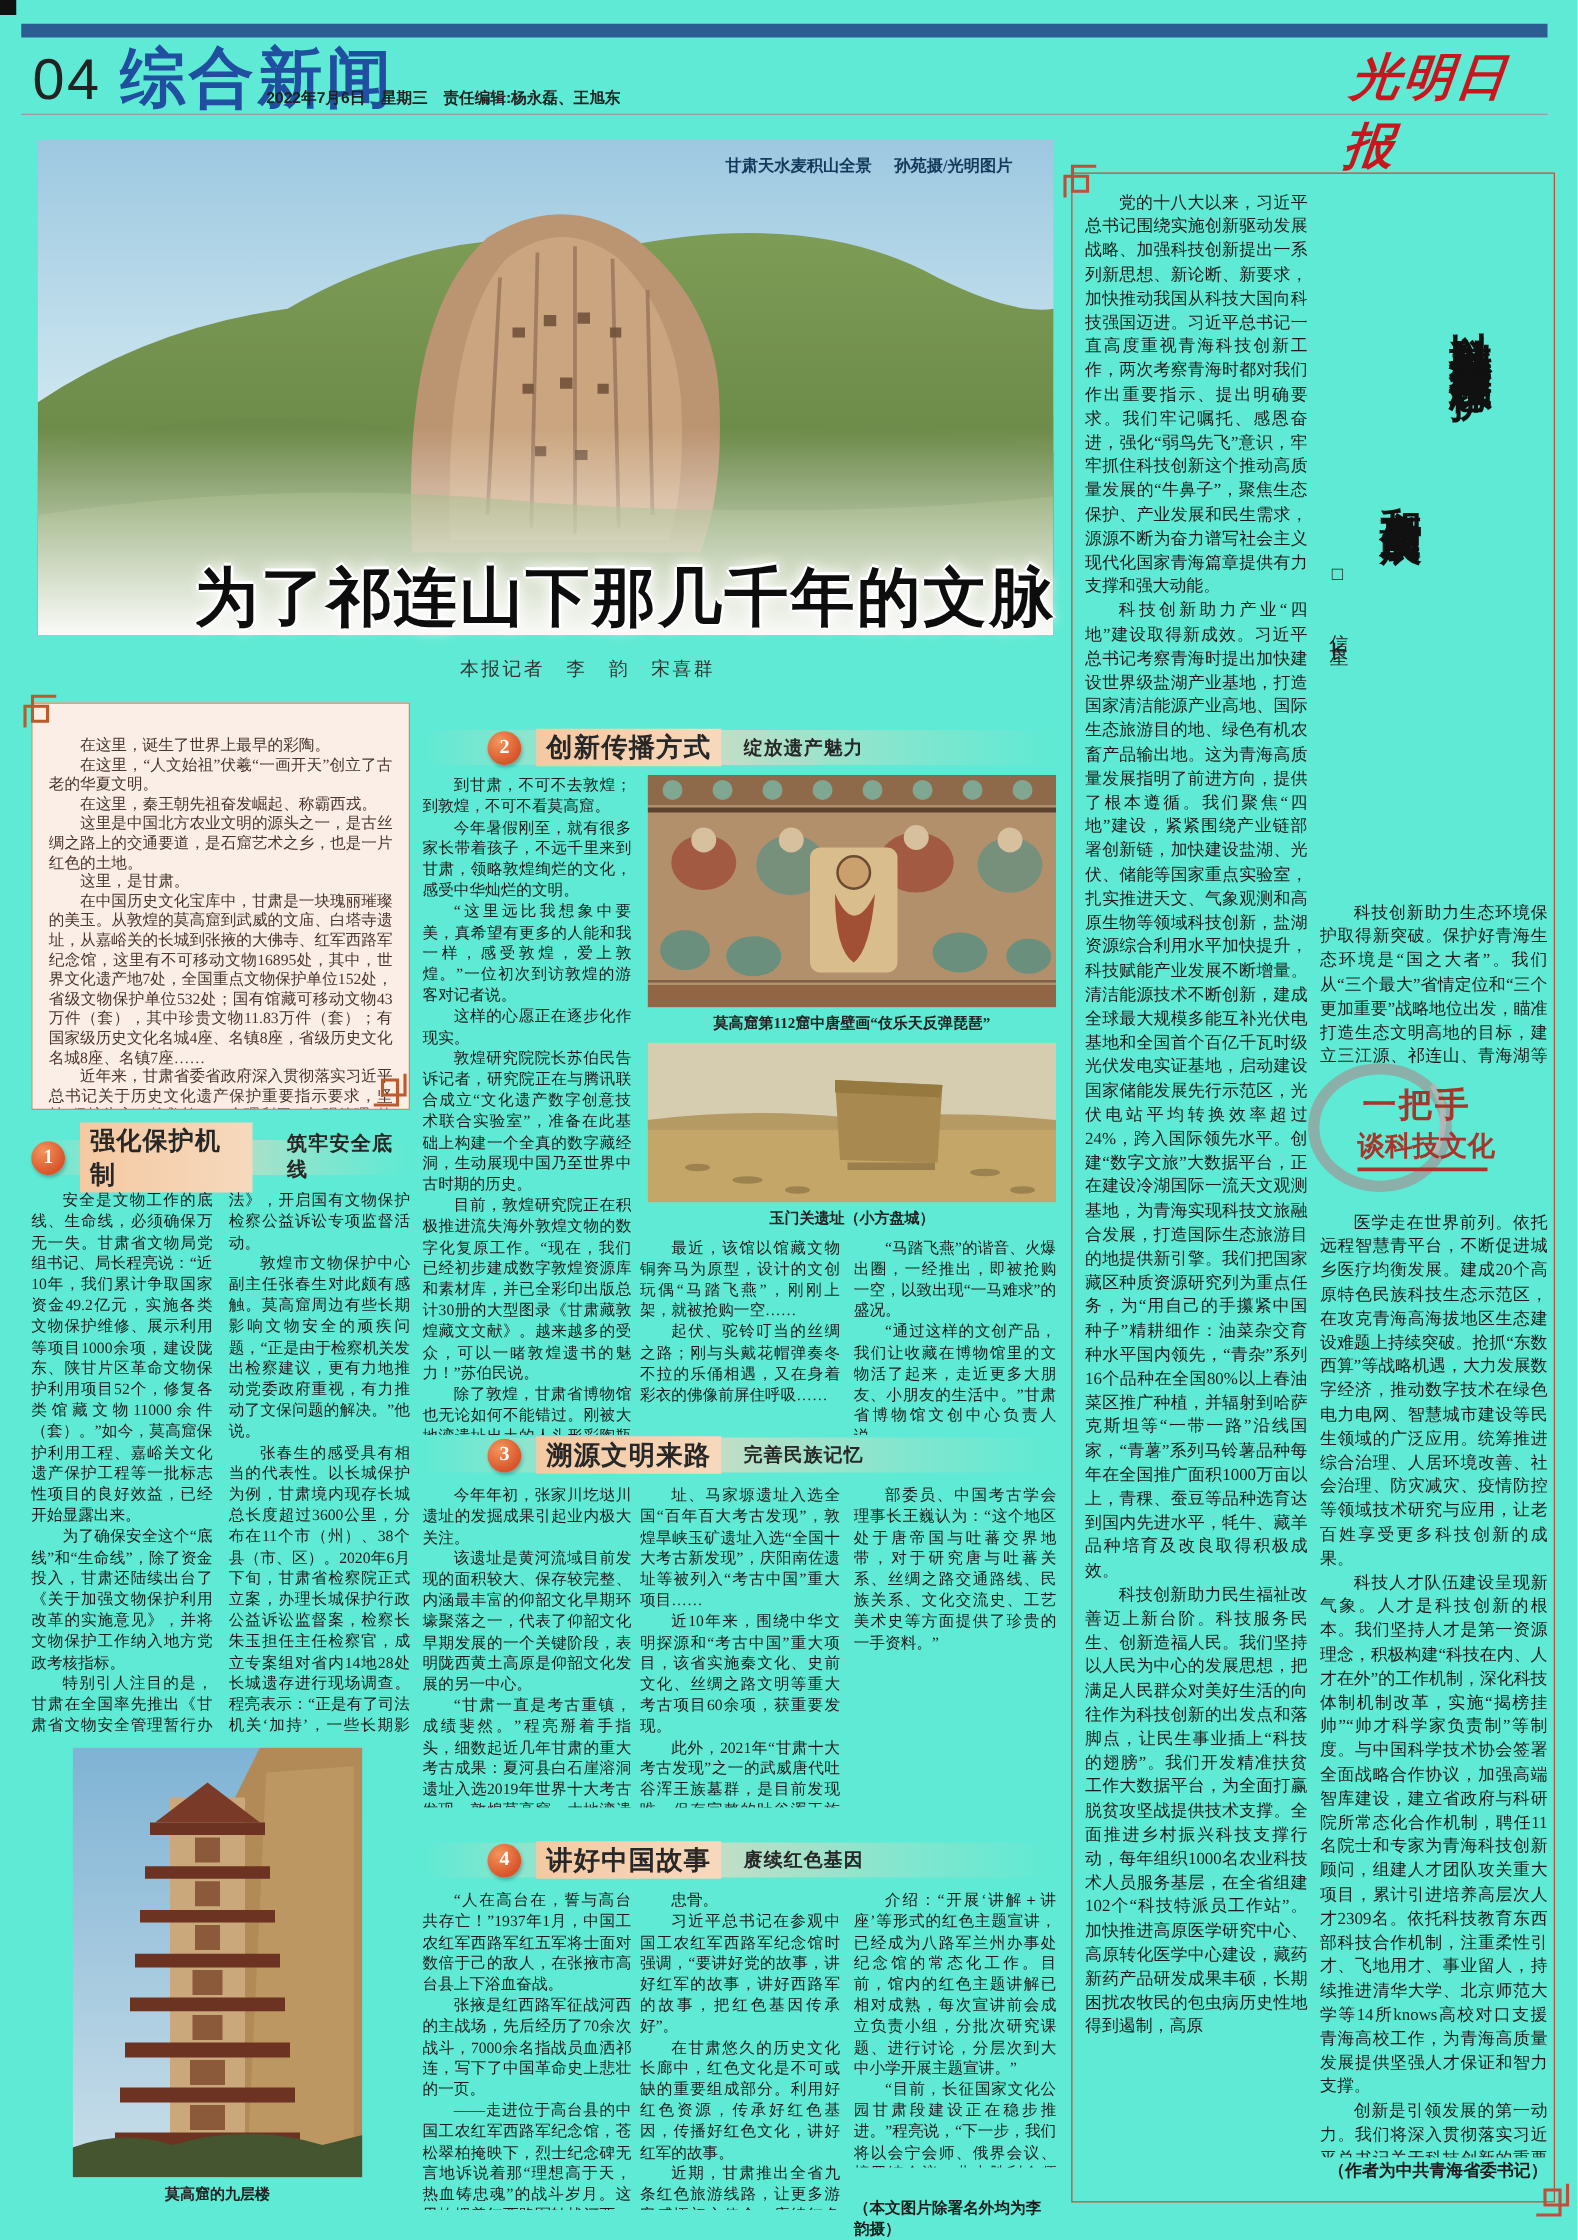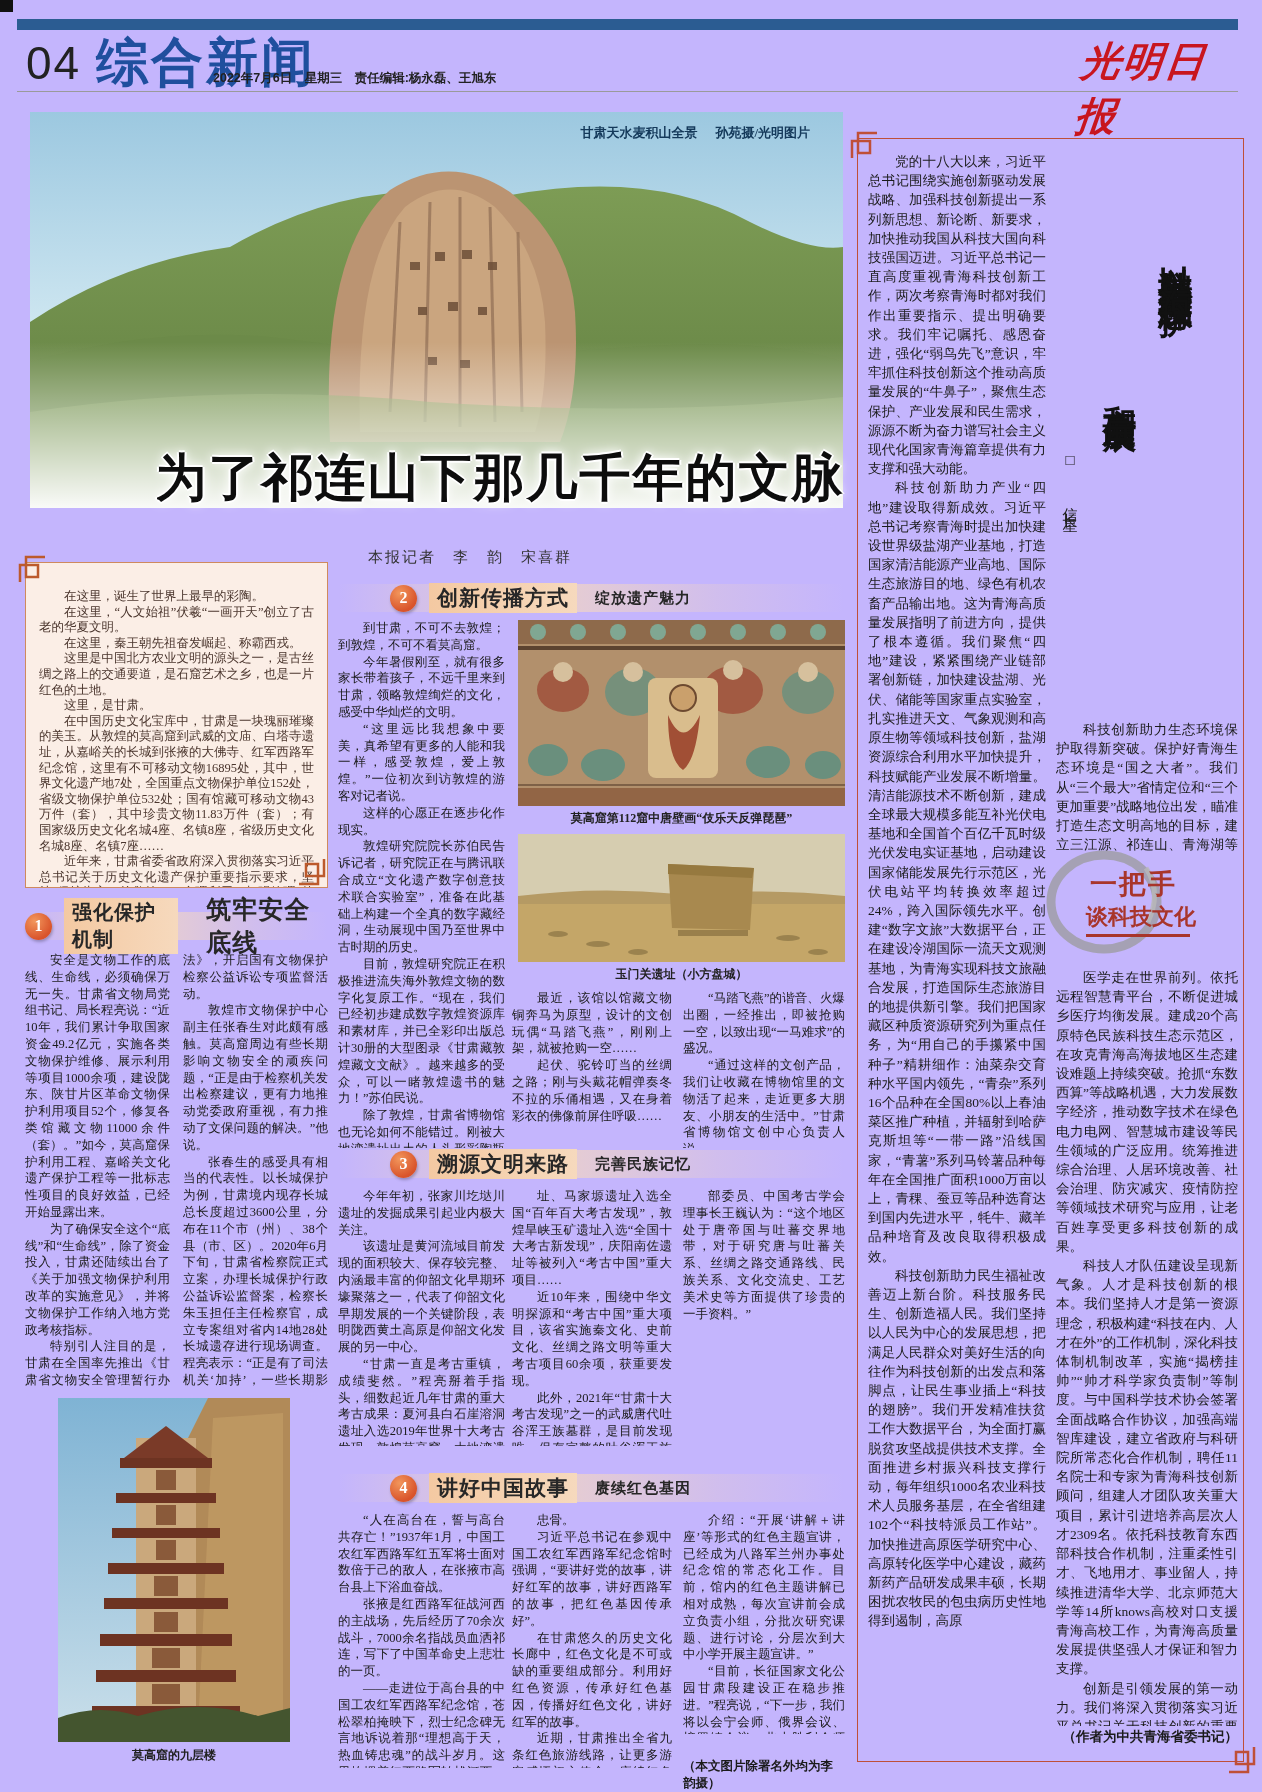--- a/index.html
+++ b/index.html
@@ -1,34 +1,34 @@
 <!DOCTYPE html>
 <html style="--header_blue: #2b5c92; --title_blue: #1f4f9e; --masthead_red: #c8161e; --section_orange: #d9542b; --frame_red: #bf4f38; --intro_bg: #fbeee6; --intro_border: #cf8a5e; --badge_red: #a8352b; --text: #1b1b1b;"><head>
 <meta charset="utf-8">
 <style>
   html,body{margin:0;padding:0;background:#e8e8e4;}
-  #page{position:relative;width:1262px;height:1792px;background:#c4b5fd;margin:0 auto;
+  #page{position:relative;width:1262px;height:1792px;background:#5eead4;margin:0 auto;
         font-family:"Liberation Serif","DejaVu Serif",serif;color:var(--text,#1b1b1b);overflow:hidden;}
   .abs{position:absolute;}
   
   #print-mark{left:0;top:0;width:13px;height:12px;background:#111;}
   #head-bar{left:17px;top:19px;width:1221px;height:11px;background:var(--header_blue);}
   #page-num{left:26px;top:36px;font-size:46px;color:#222;font-family:"Liberation Sans",sans-serif;letter-spacing:2px;}
   #sec-title{left:96px;top:28px;font-size:52px;font-weight:900;color:var(--title_blue);letter-spacing:3px;}
   #date-line{left:213px;top:70px;font-size:12.5px;font-weight:bold;color:#222;font-family:"Liberation Sans",sans-serif;}
   #masthead{left:1078px;top:34px;width:160px;font-size:40px;font-weight:bold;font-style:italic;color:var(--masthead_red);
             letter-spacing:2px;transform:skewX(-6deg);font-family:"DejaVu Serif",serif;}
   #head-rule{left:17px;top:91px;width:1221px;height:1px;background:#9a9a9a;}
   
   #photo-main{left:30px;top:112px;width:813px;height:396px;overflow:hidden;}
   #photo-cap{left:470px;top:124px;width:340px;font-size:13px;font-weight:bold;color:#14395a;text-align:right;}
   #photo-cap .credit{margin-left:18px;}
   #headline{left:120px;top:444px;width:760px;text-align:center;font-size:51px;font-weight:900;letter-spacing:2px;color:#0d0d0d;
             text-shadow:-2px 0 #fff,2px 0 #fff,0 -2px #fff,0 2px #fff,0 0 10px #fff,0 0 14px #fff;white-space:nowrap;}
-  #byline{left:120px;top:548px;width:700px;text-align:center;font-size:15px;color:#333;letter-spacing:2px;}
+  #byline{left:120px;top:526px;width:700px;text-align:center;font-size:15px;color:#333;letter-spacing:2px;}
   
   #intro-box{left:25px;top:562px;width:303px;height:326px;background:var(--intro_bg);
              border:1px solid var(--intro_border);padding:26px 13px 8px 13px;box-sizing:border-box;overflow:hidden;}
   #intro-box p{margin:0;text-indent:2em;font-size:12.5px;line-height:15.6px;color:#4a352d;text-align:justify;}
   .knot{width:30px;height:30px;}
   
   .sec-head{display:flex;align-items:center;gap:12px;height:32px;}
   .sec-head .bar-bg{position:absolute;left:0;top:2px;right:0;height:28px;
      background:linear-gradient(90deg,rgba(246,216,190,0) 0%,rgba(246,216,190,.75) 40%,rgba(246,216,190,.25) 75%,rgba(246,216,190,0) 100%);}
   .num-circle{position:relative;width:27px;height:27px;border-radius:50%;flex:0 0 27px;
@@ -136,21 +136,21 @@
   <div class="abs knot" style="left:298px;top:858px;">
     <svg width="30" height="30" viewBox="0 0 30 30" fill="none" stroke="#bc5a2c" stroke-width="2.5">
       <path d="M1,26 H20 V6 H8 V18 H26 V1"></path>
       </svg>
   </div>
 
   <div class="abs sec-head" style="left:25px;top:910px;width:303px;">
     <div class="bar-bg"></div>
     <div class="num-circle">1</div>
     <span class="sec-t1" style="font-size:20px;">强化保护机制</span>
-    <span class="sec-t2" style="font-size:25px;margin-left:16px;">筑牢安全底线</span>
+    <span class="sec-t2" style="font-size:16px;margin-left:16px;">筑牢安全底线</span>
   </div>
   <div class="abs body-txt small-col" id="s1-body" style="left:25px;top:952px;width:303px;height:438px;">
       <p>安全是文物工作的底线、生命线，必须确保万无一失。甘肃省文物局党组书记、局长程亮说：“近10年，我们累计争取国家资金49.2亿元，实施各类文物保护维修、展示利用等项目1000余项，建设陇东、陕甘片区革命文物保护利用项目52个，修复各类馆藏文物11000余件（套）。”如今，莫高窟保护利用工程、嘉峪关文化遗产保护工程等一批标志性项目的良好效益，已经开始显露出来。</p>
       <p>为了确保安全这个“底线”和“生命线”，除了资金投入，甘肃还陆续出台了《关于加强文物保护利用改革的实施意见》，并将文物保护工作纳入地方党政考核指标。</p>
       <p>特别引人注目的是，甘肃在全国率先推出《甘肃省文物安全管理暂行办法》，开启国有文物保护检察公益诉讼专项监督活动。</p>
       <p>敦煌市文物保护中心副主任张春生对此颇有感触。莫高窟周边有些长期影响文物安全的顽疾问题，“正是由于检察机关发出检察建议，更有力地推动党委政府重视，有力推动了文保问题的解决。”他说。</p>
       <p>张春生的感受具有相当的代表性。以长城保护为例，甘肃境内现存长城总长度超过3600公里，分布在11个市（州）、38个县（市、区）。2020年6月下旬，甘肃省检察院正式立案，办理长城保护行政公益诉讼监督案，检察长朱玉担任主任检察官，成立专案组对省内14地28处长城遗存进行现场调查。程亮表示：“正是有了司法机关‘加持’，一些长期影响长城保护的问题，已经或正在得到彻底解决。”</p>
     </div>
 
   <div class="abs" style="left:58px;top:1398px;width:232px;height:344px;overflow:hidden;">

